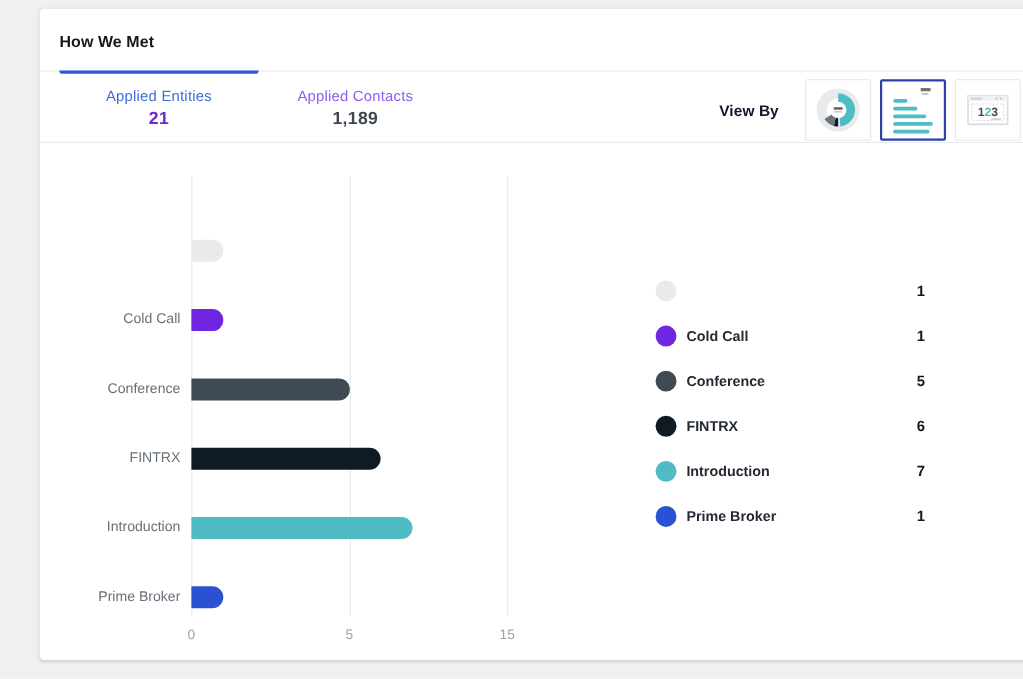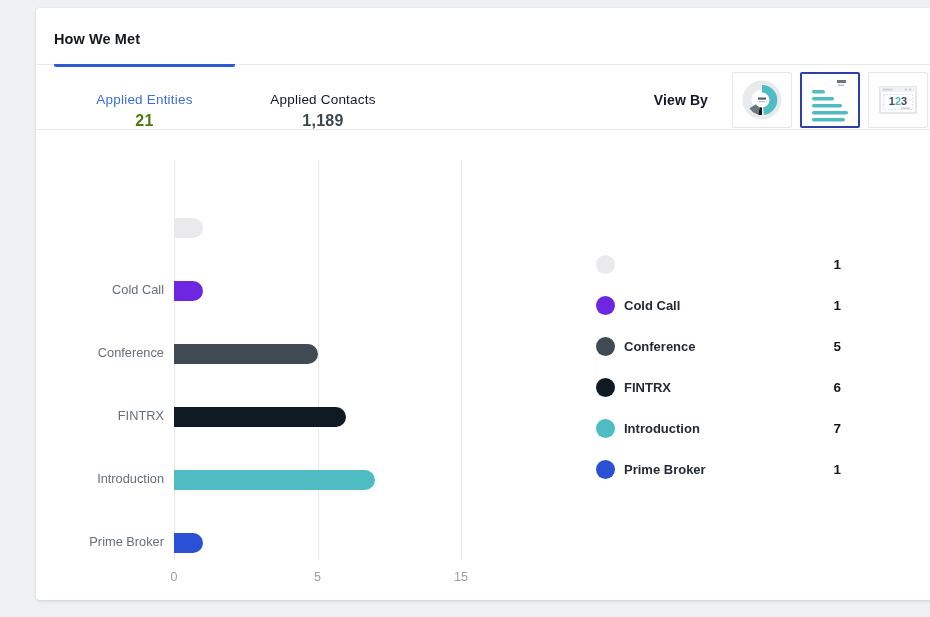--- a/index.html
+++ b/index.html
@@ -57,56 +57,56 @@
 
   .tabs {
     position: absolute;
     left: 18px;
     top: 56px;
   }
   .tab {
     position: relative;
     display: inline-block;
     text-align: center;
-    padding: 12px 8px;
+    padding: 0 8px;
     vertical-align: top;
     cursor: pointer;
   }
   .tab .tab-underline {
     position: absolute;
     left: 0;
     top: 0;
     width: 100%;
     height: 3px;
     background: transparent;
     border-radius: 0 0 2px 2px;
   }
   .tab.active .tab-underline {
     background: #2d5bd7;
   }
   .tab-label {
     display: block;
     margin-top: 16px;
     font-size: 13.5px;
-    color: #0f172a;
+    color: #8b5cf6;
     letter-spacing: 0.2px;
   }
   .tab.active .tab-label {
     color: #3d6ce0;
   }
   .tab-value {
     display: block;
     margin-top: 5px;
     font-size: 16px;
     font-weight: bold;
     color: #3e474f;
     letter-spacing: 0.3px;
   }
   .tab.active .tab-value {
-    color: #4d7c0f;
+    color: #6d28d9;
   }
 
   
   .viewby {
     position: absolute;
     right: 22px;
     top: 64px;
     display: flex;
     align-items: center;
   }

